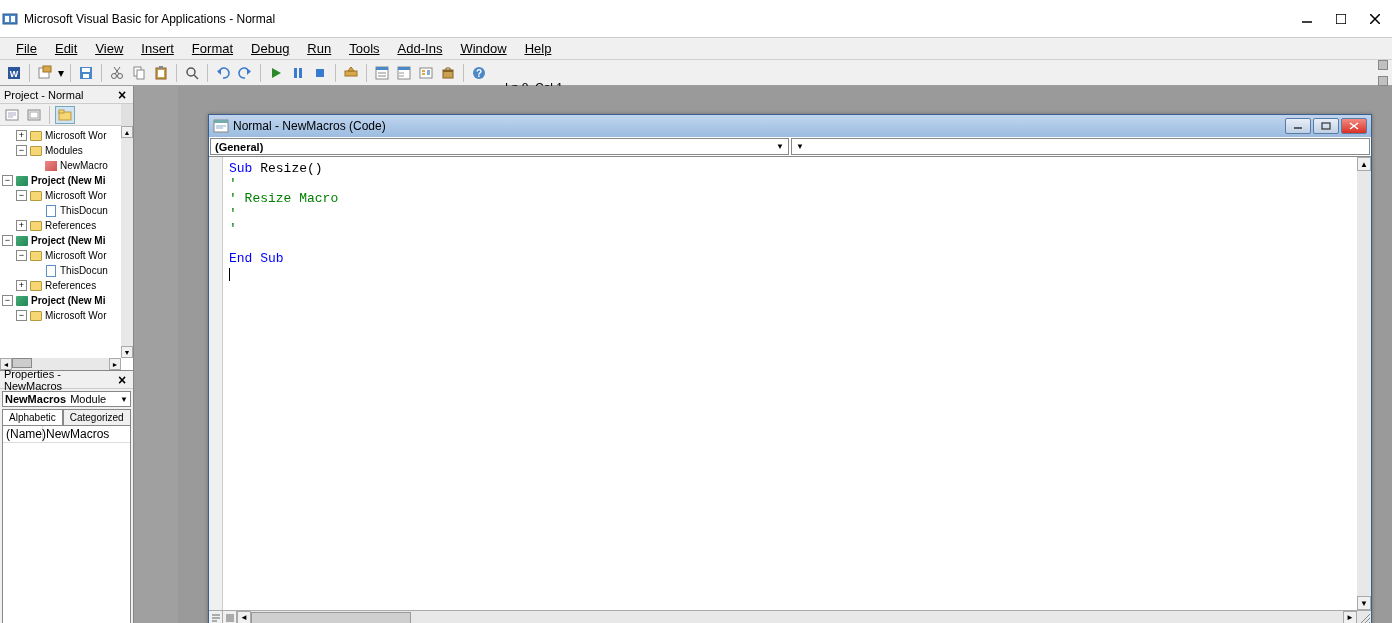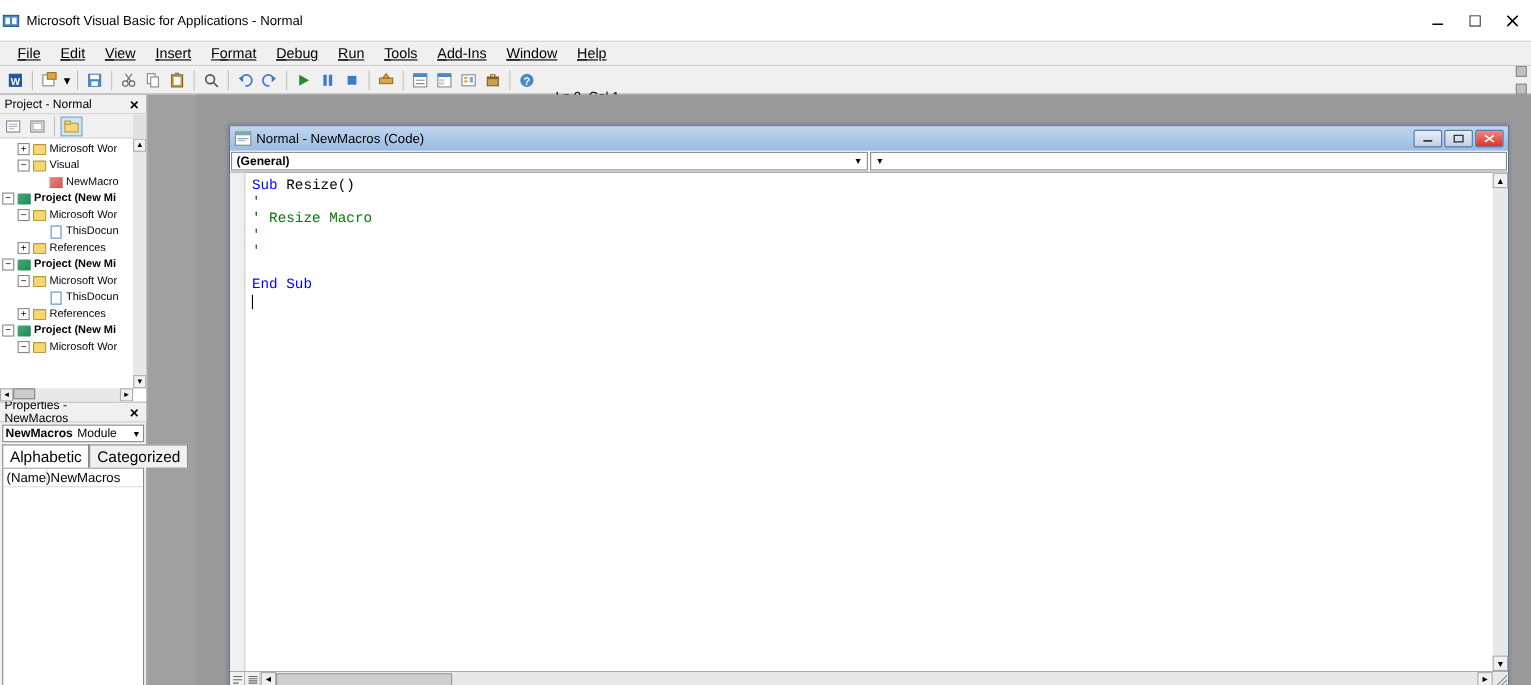--- a/index.html
+++ b/index.html
@@ -61,21 +61,21 @@
 .tree-scroll-h .arrow-l, .tree-scroll-h .arrow-r { width: 12px; height: 12px; background: #f0f0f0; border: 1px solid #aaa; display: flex; align-items: center; justify-content: center; font-size: 7px; }
 .tree-scroll-h .arrow-r { margin-left: auto; }
 .tree-scroll-h .track { flex: 1; }
 .tree-scroll-h .thumb { width: 20px; height: 10px; background: #ccc; border: 1px solid #888; margin-top: 0; }
 
 .properties-panel { border-top: 1px solid #888; }
 .prop-dropdown { border: 1px solid #888; margin: 2px; padding: 1px 2px; font-size: 11px; background: #fff; display: flex; align-items: center; }
 .prop-dropdown .name { font-weight: bold; margin-right: 4px; }
 .prop-dropdown .dd-arrow { margin-left: auto; font-size: 8px; }
 .prop-tabs { display: flex; margin: 0 2px; }
-.prop-tab { padding: 2px 6px; border: 1px solid #888; border-bottom: none; font-size: 14px; cursor: pointer; background: #f0f0f0; }
+.prop-tab { padding: 2px 6px; border: 1px solid #888; border-bottom: none; font-size: 10px; cursor: pointer; background: #f0f0f0; }
 .prop-tab.active { background: #fff; }
 .prop-grid { border: 1px solid #888; margin: 0 2px 2px 2px; background: #fff; height: 210px; }
 .prop-grid-row { display: flex; border-bottom: 1px solid #ddd; font-size: 12px; }
 .prop-grid-row .key { width: 40px; padding: 1px 3px; border-right: 1px solid #ddd; }
 .prop-grid-row .val { flex: 1; padding: 1px 3px; }
 
 
 .mdi { flex: 1; position: relative; background: #9a9a9a; }
 
 
@@ -338,21 +338,21 @@
               <span class="folder-icon"></span>
             </span>
             <span class="tree-label">Microsoft Wor</span>
           </div>
         <div class="tree-row">
             <span class="tree-indent" style="width:16px"></span>
             <span class="tree-toggle">−</span>
             <span class="tree-icon">
               <span class="folder-icon"></span>
             </span>
-            <span class="tree-label">Visual</span>
+            <span class="tree-label">Modules</span>
           </div>
         <div class="tree-row">
             <span class="tree-indent" style="width:44px"></span>
             <span class="tree-icon">
               <span class="mod-icon"></span>
             </span>
             <span class="tree-label">NewMacro</span>
           </div>
         <div class="tree-row">
             <span class="tree-indent" style="width:2px"></span>

